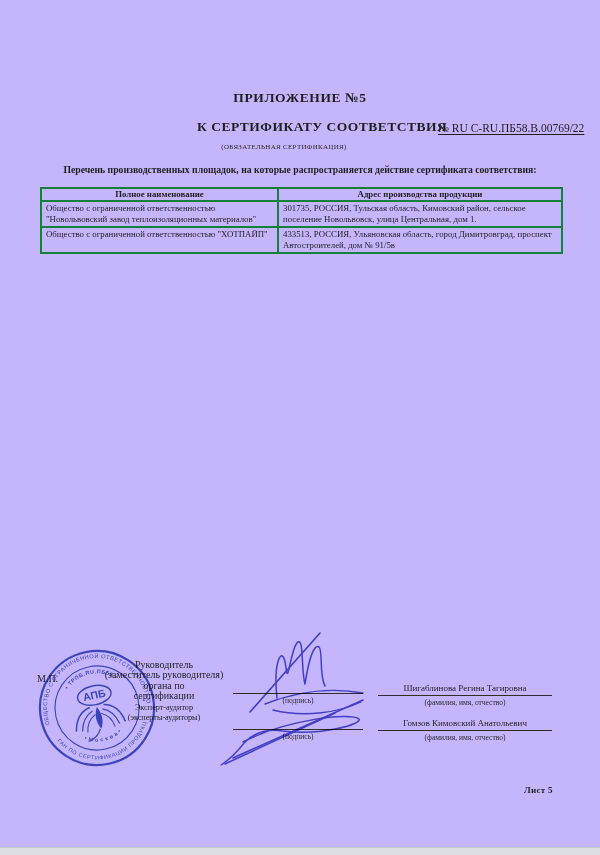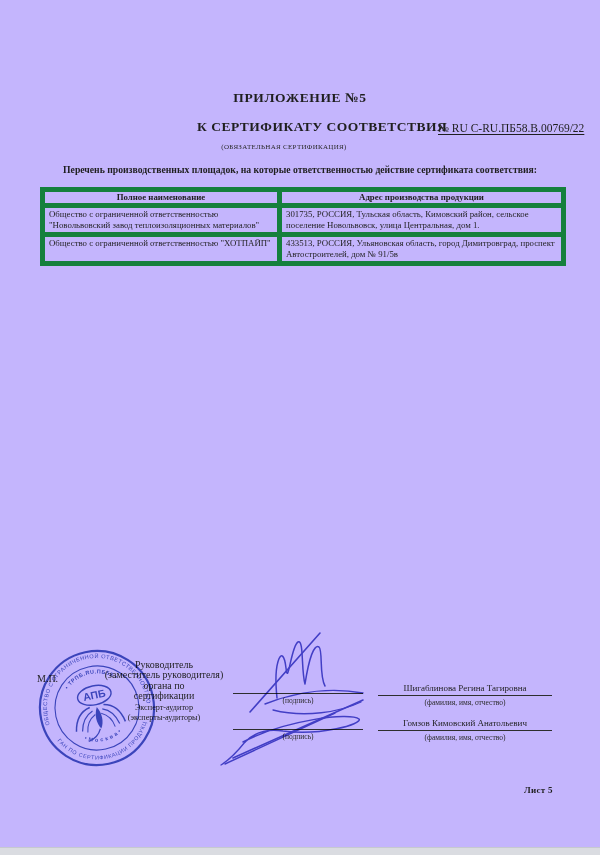--- a/index.html
+++ b/index.html
@@ -29,21 +29,21 @@
   }
   .intro-line{
     position:absolute;top:164px;left:30px;width:540px;text-align:center;
     font-weight:bold;font-size:9.7px;
   }
   table.sites{
     position:absolute;top:187px;left:40px;width:521px;
     border-collapse:collapse;table-layout:fixed;font-size:8.8px;line-height:11px;
   }
   table.sites th,table.sites td{
-    border:5px solid #15803d;padding:1px 4px;vertical-align:top;overflow:hidden;margin-top:24px;
+    border:2px solid #15803d;padding:1px 4px;vertical-align:top;overflow:hidden;margin-top:24px;
   }
   table.sites th{font-weight:bold;text-align:center;padding:0 4px;}
   .col-name{width:237px;}
   .col-addr{width:284px;}
   .mp-label{position:absolute;top:673px;left:37px;font-size:10px;}
   .role-block{
     position:absolute;top:660px;left:98px;width:132px;text-align:center;
     font-size:10px;line-height:10.3px;
   }
   .expert-block{
@@ -76,21 +76,21 @@
 <body>
 
 <div class="page">
 
   <div class="appendix-title">ПРИЛОЖЕНИЕ №5</div>
 
   <div class="cert-label">К СЕРТИФИКАТУ СООТВЕТСТВИЯ</div>
   <div class="cert-number">№ RU C-RU.ПБ58.В.00769/22</div>
   <div class="cert-type">(ОБЯЗАТЕЛЬНАЯ СЕРТИФИКАЦИЯ)</div>
 
-  <div class="intro-line">Перечень производственных площадок, на которые ответственностью действие сертификата соответствия:</div>
+  <div class="intro-line">Перечень производственных площадок, на которые распространяется действие сертификата соответствия:</div>
 
   <table class="sites">
     <colgroup>
         <col class="col-name">
         <col class="col-addr">
       </colgroup>
     <thead>
       <tr>
         <th>Полное наименование</th>
         <th>Адрес производства продукции</th>

